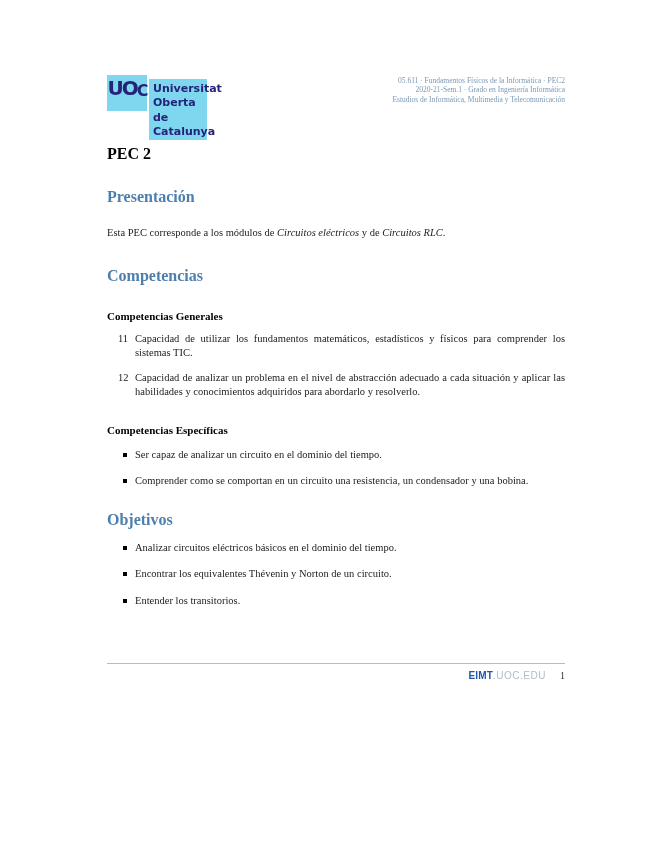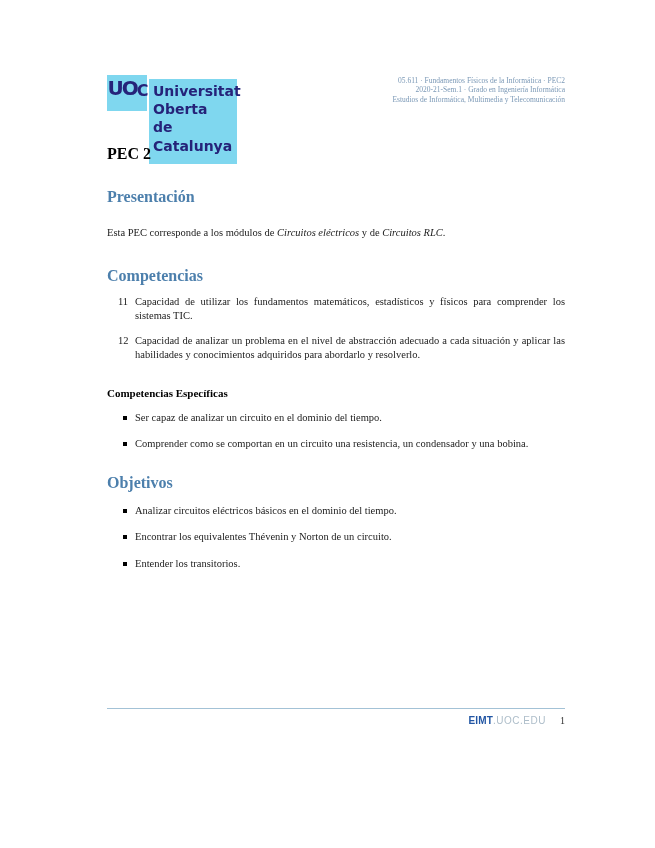--- a/index.html
+++ b/index.html
@@ -31,24 +31,24 @@
     display:flex; align-items:flex-start; justify-content:center;
     padding-top:3px;
   }
   .logo-mark span { display:inline-block; line-height:1; }
   .logo-mark span:nth-child(3) { transform:translateY(5px); font-size:16px; }
   .logo-text {
     margin-left:2px; margin-top:4px;
     background:#7FD7EF;
     color:#252379;
     font-family:"DejaVu Sans", sans-serif;
-    font-size:14px; font-weight:bold;
+    font-size:11px; font-weight:bold;
     line-height:1.3;
-    padding:3px 6px 9px 4px;
-    width:88px;
+    padding:3px 6px 1px 4px;
+    width:58px;
   }
   .course-info {
     text-align:right;
     color:#7A98B6;
     font-size:7.5px;
     line-height:1.25;
     margin-top:1px;
   }
 
   
@@ -89,21 +89,21 @@
   .bullet-item .sq {
     flex:none;
     width:4px; height:4px; background:#000;
     margin-left:16px; margin-right:8px; margin-top:5px;
   }
   .bullet-item .bt { flex:1; font-size:10.5px; line-height:1.35; }
 
   
   .footer {
     position:absolute;
-    left:107px; width:458px; top:708px;
+    left:107px; width:458px; top:663px;
   }
   .footer-rule { border-top:1.5px solid #A3C2D6; }
   .footer-row {
     margin-top:6px;
     display:flex; justify-content:flex-end; align-items:baseline;
     font-family:"Liberation Sans", sans-serif;
   }
   .brand-bold { color:#2256A4; font-weight:bold; font-size:10px; letter-spacing:0.2px; }
   .brand-rest { color:#ADBDC9; font-size:10px; letter-spacing:0.5px; }
   .page-num {
@@ -137,20 +137,21 @@
       </div>
     </div>
 
     <div class="doc-title">PEC 2</div>
 
     <div class="section-heading h-presentacion">Presentación</div>
     <p class="body-text para"><span>Esta PEC corresponde a los módulos de </span><em>Circuitos eléctricos</em><span> y de </span><em>Circuitos RLC</em><span>.</span></p>
 
     <div class="section-heading h-competencias">Competencias</div>
 
+    <div class="sub-heading">Competencias Generales</div>
 
     <div class="num-item">
       <span class="num">11</span>
       <span class="txt">Capacidad de utilizar los fundamentos matemáticos, estadísticos y físicos para comprender los sistemas TIC.</span>
     </div>
     <div class="num-item">
       <span class="num">12</span>
       <span class="txt">Capacidad de analizar un problema en el nivel de abstracción adecuado a cada situación y aplicar las habilidades y conocimientos adquiridos para abordarlo y resolverlo.</span>
     </div>
 

